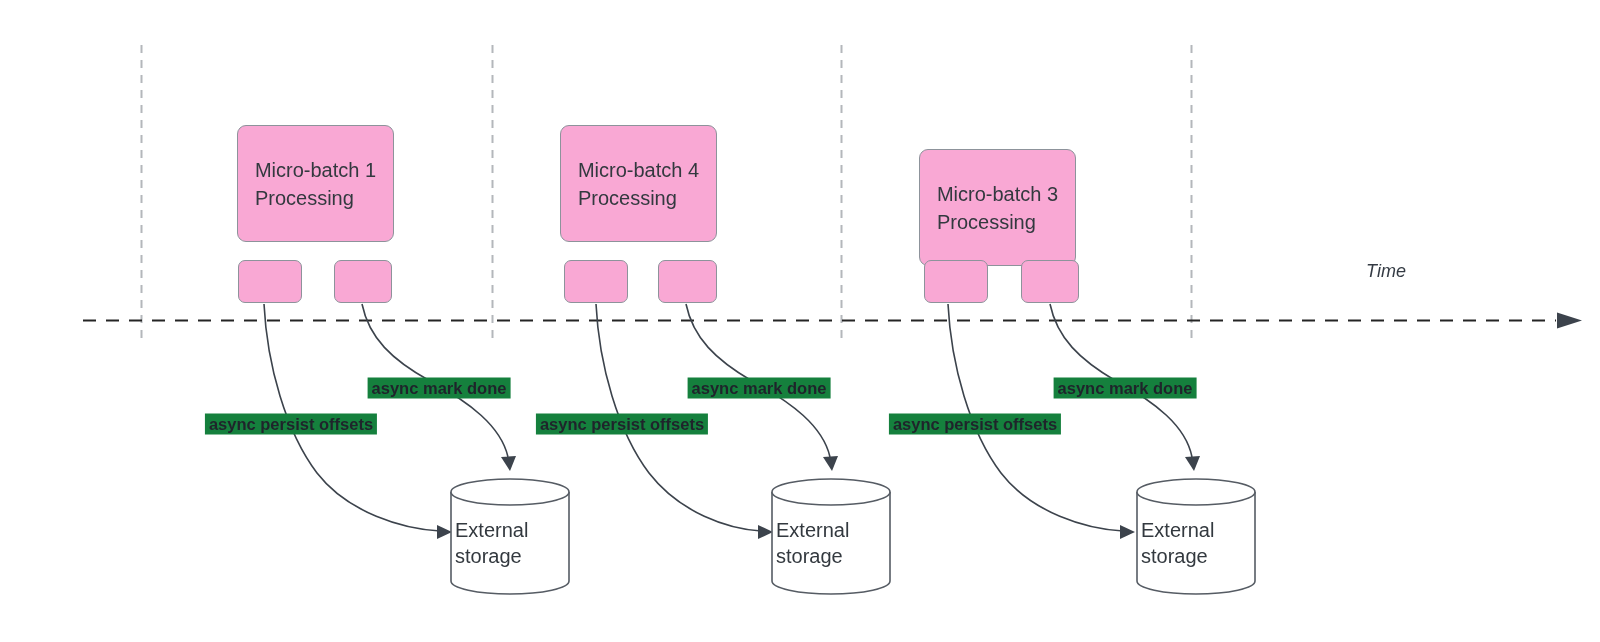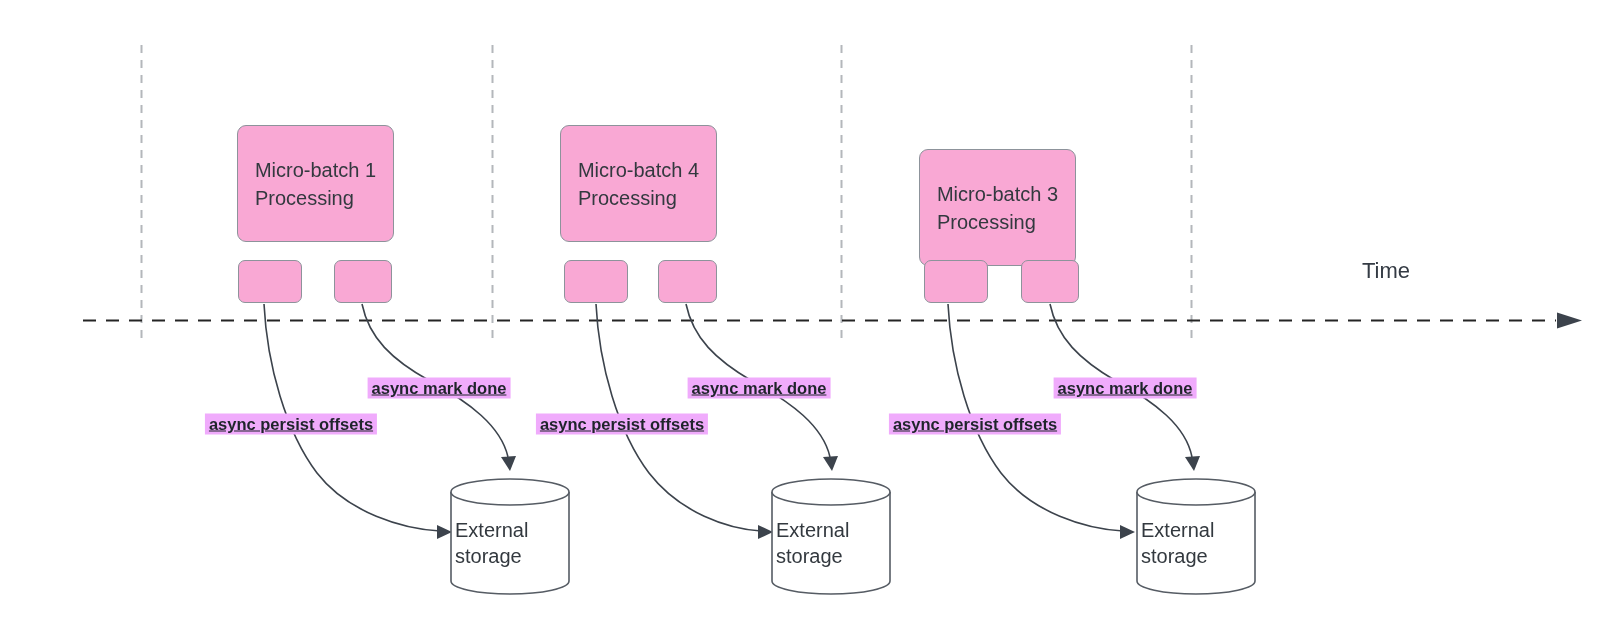--- a/index.html
+++ b/index.html
@@ -29,43 +29,43 @@
     font-size: 20px;
     line-height: 28px;
     color: #33393f;
     white-space: pre-line;
   }
   .small-box { height: 43px; border-radius: 7px; }
 
   .arrow-label {
     position: absolute;
     transform: translate(-50%, -50%);
-    background: #f0abfc;
+    background: #15803d;
     padding: 1px 4px;
     font-size: 16.5px;
     font-weight: 700;
     color: #1f242b;
     white-space: nowrap;
-    text-decoration: underline;
   }
   .storage-label {
     position: absolute;
     transform: translate(-50%, -50%);
     width: 110px;
     text-align: left;
     font-size: 20px;
     line-height: 26px;
     color: #33393f;
     white-space: pre-line;
   }
   .time-label {
     position: absolute;
     transform: translate(-50%, -50%);
-    font-size: 22px;
+    font-size: 18px;
     color: #343b44;
+    font-style: italic;
   }
   .curve { fill: none; stroke: #3c434c; stroke-width: 1.6px; }
   .ahead { fill: #3c434c; stroke: none; }
   .cyl  { fill: #ffffff; stroke: #565c64; stroke-width: 1.6px; }
   .guide { stroke: #b4b7bb; stroke-width: 2px; }
   .taxis { stroke: #242424; stroke-width: 2px; }
 </style>
 </head>
 <body>
 

